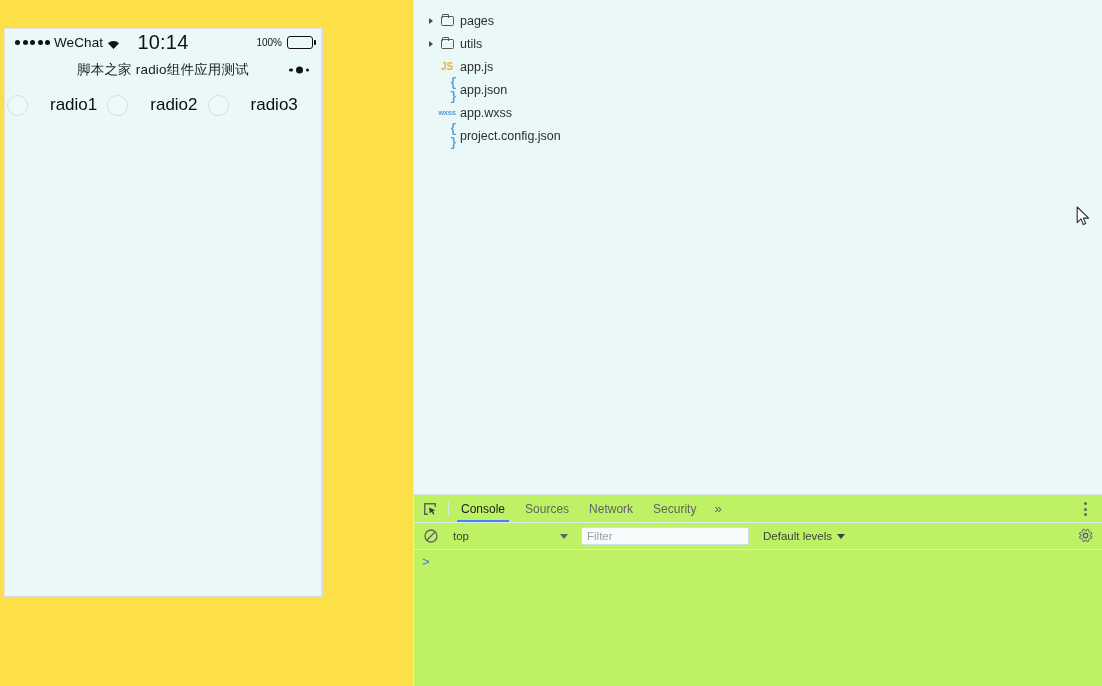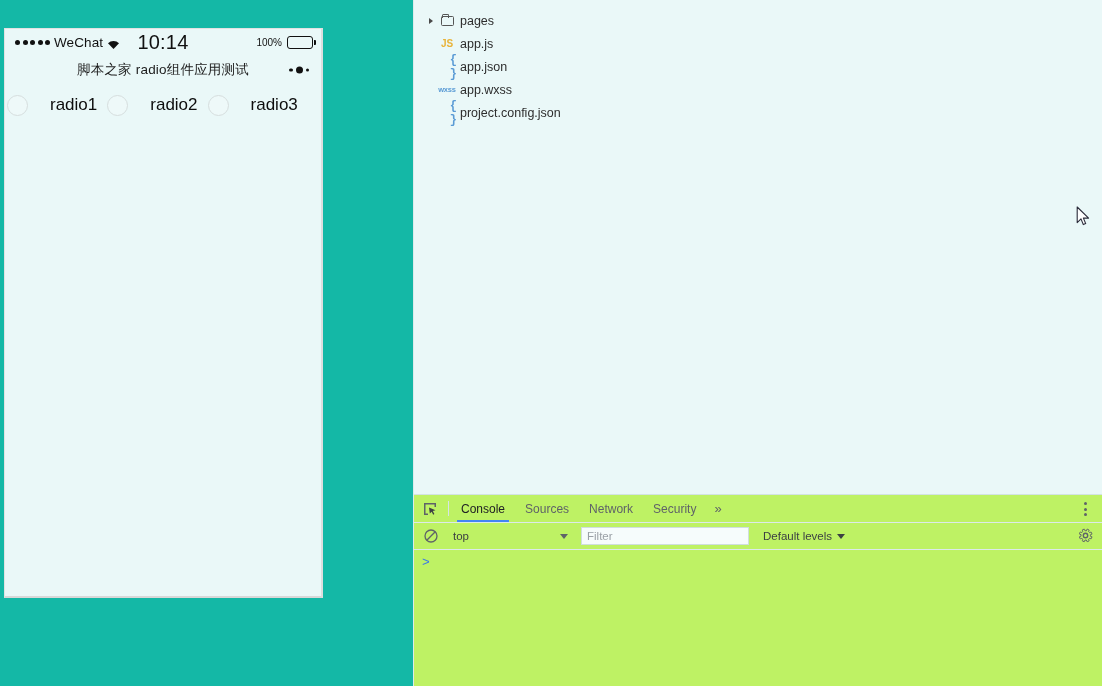--- a/index.html
+++ b/index.html
@@ -13,21 +13,21 @@
     position: relative;
     width: 1102px; height: 686px;
     background: #f2f2f0;
   }
 
   
   #sim-column {
     position: absolute;
     left: 0; top: 0;
     width: 413px; height: 686px;
-    background: #14b8a6;
+    background: #fde047;
   }
   #phone-frame {
     position: absolute;
     left: 4px; top: 28px;
     width: 319px; height: 570px;
     background: #eaf8f8;
     border: 1px solid #e2e2e2;
     border-right: 2px solid #dedede;
     border-bottom: 2px solid #d8d8d8;
   }
@@ -308,20 +308,29 @@
       <div class="tree-row">
         <span class="tree-arrow">
             <span></span>
           </span>
         <span class="tree-icon">
             <span class="folder-glyph"></span>
           </span>
         <span class="tree-label">pages</span>
       </div>
 
+      <div class="tree-row">
+        <span class="tree-arrow">
+            <span></span>
+          </span>
+        <span class="tree-icon">
+            <span class="folder-glyph"></span>
+          </span>
+        <span class="tree-label">utils</span>
+      </div>
 
       <div class="tree-row">
         <span class="tree-arrow empty"></span>
         <span class="tree-icon ic-js">JS</span>
         <span class="tree-label">app.js</span>
       </div>
 
       <div class="tree-row">
         <span class="tree-arrow empty"></span>
         <span class="tree-icon ic-json">{ }</span>

